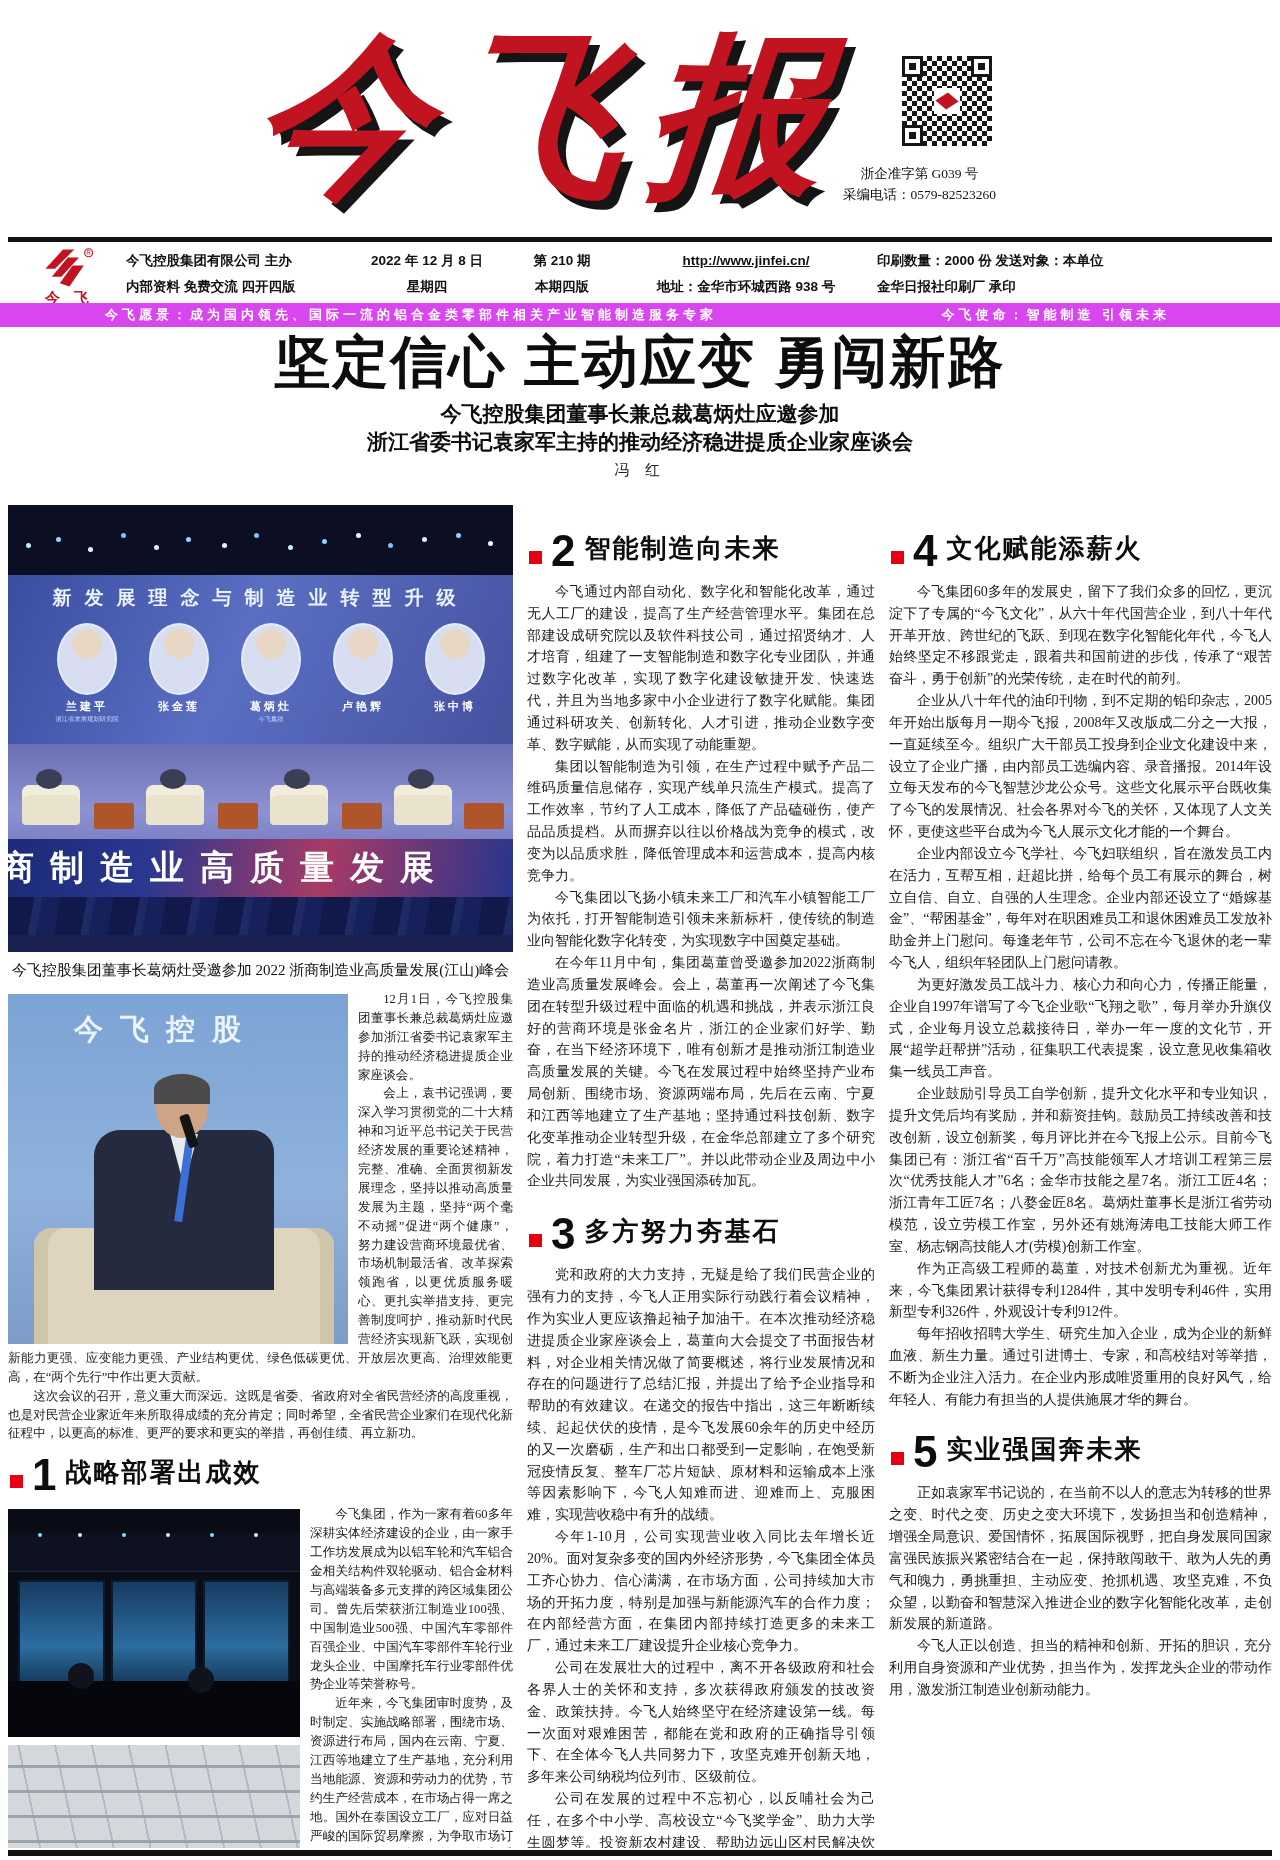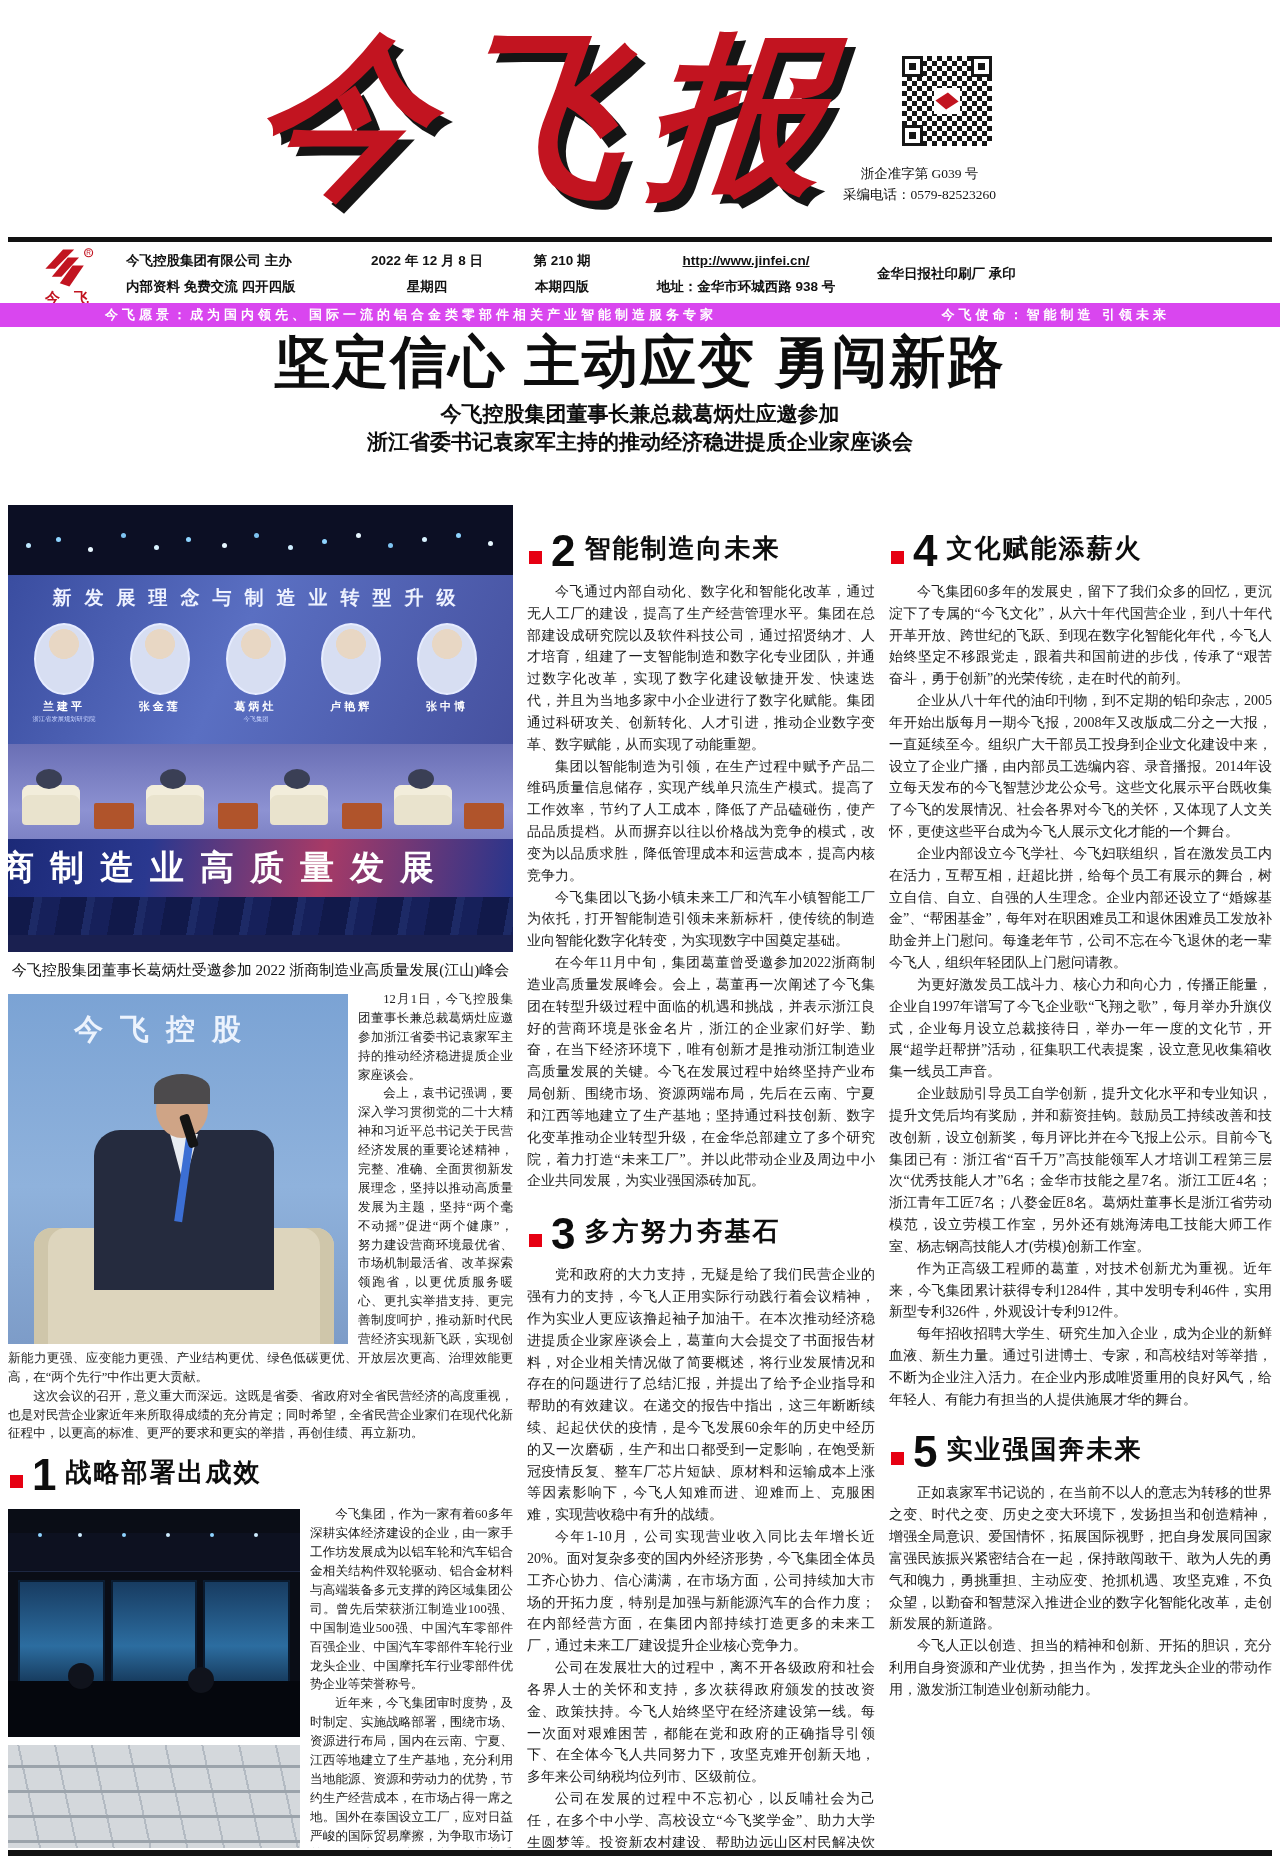--- a/index.html
+++ b/index.html
@@ -66,21 +66,21 @@
   
   .photo1{position:relative;width:505px;height:447px;overflow:hidden;background:#1a2050;}
   .p1-top{height:70px;background:#0c0f24;position:relative;}
   .p1-top::after{content:"";position:absolute;left:18px;top:38px;width:5px;height:5px;border-radius:50%;background:#bfe8ff;
      box-shadow:30px -6px 0 #8fd4ff,62px 4px 0 #e8f7ff,95px -10px 0 #7fc4f2,128px 2px 0 #d9f2ff,160px -6px 0 #8fd4ff,
      196px 0 0 #e8f7ff,228px -10px 0 #7fc4f2,262px 2px 0 #cfeeff,296px -4px 0 #8fd4ff,330px -10px 0 #e8f7ff,
      362px 0 0 #7fc4f2,396px -6px 0 #d9f2ff,430px -10px 0 #8fd4ff,462px -2px 0 #e8f7ff;}
   .p1-screen{height:169px;background:linear-gradient(115deg,#3a4da0,#5a6fc2 45%,#46519f);position:relative;}
   .p1-title{padding-top:10px;text-align:center;color:#eef2ff;font-family:"Liberation Sans",sans-serif;
      font-size:19px;font-weight:600;letter-spacing:13px;white-space:nowrap;}
-  .p1-people{display:flex;justify-content:space-between;padding:12px 20px 0 10px;}
+  .p1-people{display:flex;justify-content:flex-end;padding:12px 12px 0 10px;}
   .pp{width:92px;text-align:center;}
   .pp .oval{width:56px;height:68px;margin:0 auto;border-radius:50%;
      background:radial-gradient(circle at 50% 28%,#e8d7c4 0 26%,#d7def2 27%);border:2px solid #e6ecff;}
   .pp .pname{color:#fff;font-size:11px;font-weight:700;letter-spacing:3px;margin-top:4px;font-family:"Liberation Sans",sans-serif;}
   .pp .porg{color:#c9d4ff;font-size:7px;transform:scale(.9);white-space:nowrap;overflow:hidden;height:9px;}
   .p1-stage{height:95px;background:linear-gradient(#6a6fb5,#8d92d2 70%,#7d82c4);position:relative;}
   .chair{position:absolute;bottom:14px;width:58px;height:40px;background:#e9e3cd;border-radius:8px 8px 4px 4px;
      box-shadow:inset 0 10px 0 #f2eddb;}
   .chair::after{content:"";position:absolute;left:14px;top:-16px;width:26px;height:20px;border-radius:50%;background:#3a3f55;}
   .ctable{position:absolute;bottom:10px;width:40px;height:26px;background:#b0542b;border-radius:2px;}
@@ -166,33 +166,35 @@
     </div>
     <div class="cell c3">
       <div>第 210 期</div>
       <div>本期四版</div>
     </div>
     <div class="cell c4">
       <div class="weblink">http://www.jinfei.cn/</div>
       <div>地址：金华市环城西路 938 号</div>
     </div>
     <div class="cell c5">
+      <div>印刷数量：2000 份  发送对象：本单位</div>
       <div>金华日报社印刷厂  承印</div>
     </div>
   </div>
 
   <div class="slogan">
     <span>今飞愿景：成为国内领先、国际一流的铝合金类零部件相关产业智能制造服务专家</span>
     <span>今飞使命：智能制造  引领未来</span>
   </div>
 
   <div class="head-area">
     <div class="head-main">坚定信心  主动应变  勇闯新路</div>
     <div class="head-sub">今飞控股集团董事长兼总裁葛炳灶应邀参加</div>
     <div class="head-sub" style="margin-top:0;">浙江省委书记袁家军主持的推动经济稳进提质企业家座谈会</div>
+    <div class="head-author">冯 红</div>
   </div>
 
   <div class="content">
 
     <div class="col col-left">
       <div class="photo1">
         <div class="p1-top"></div>
         <div class="p1-screen">
           <div class="p1-title">新发展理念与制造业转型升级</div>
           <div class="p1-people">

